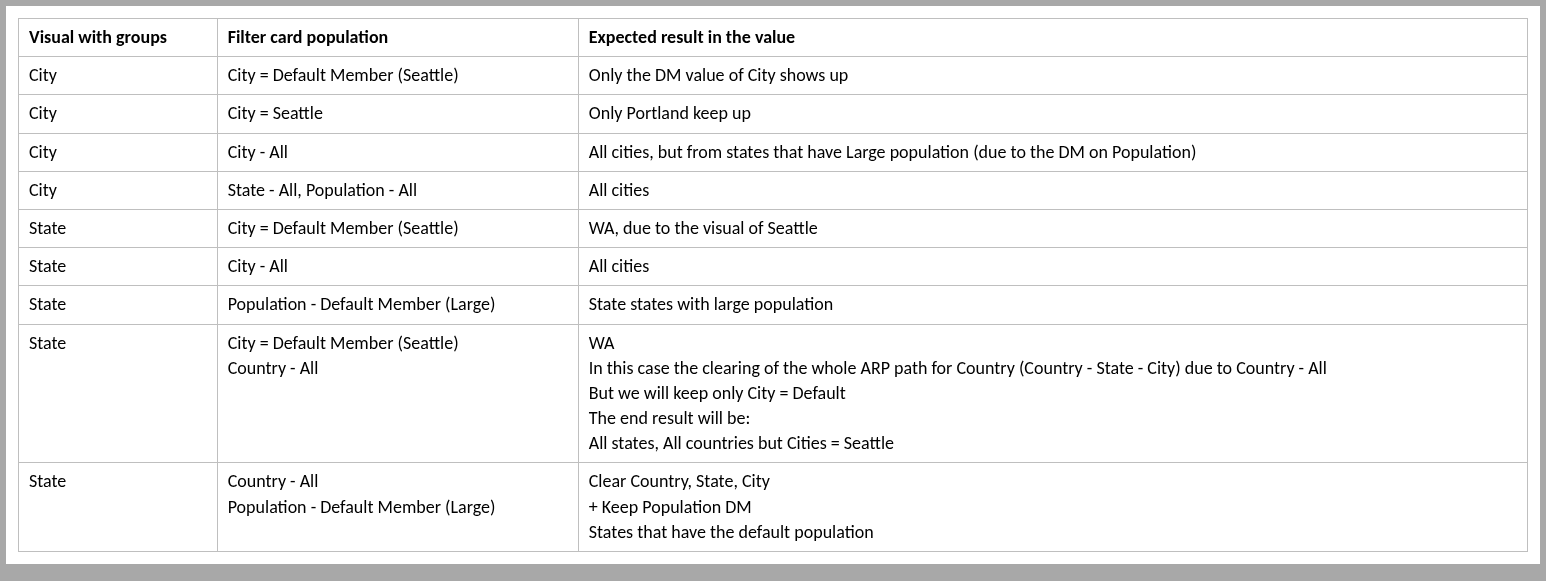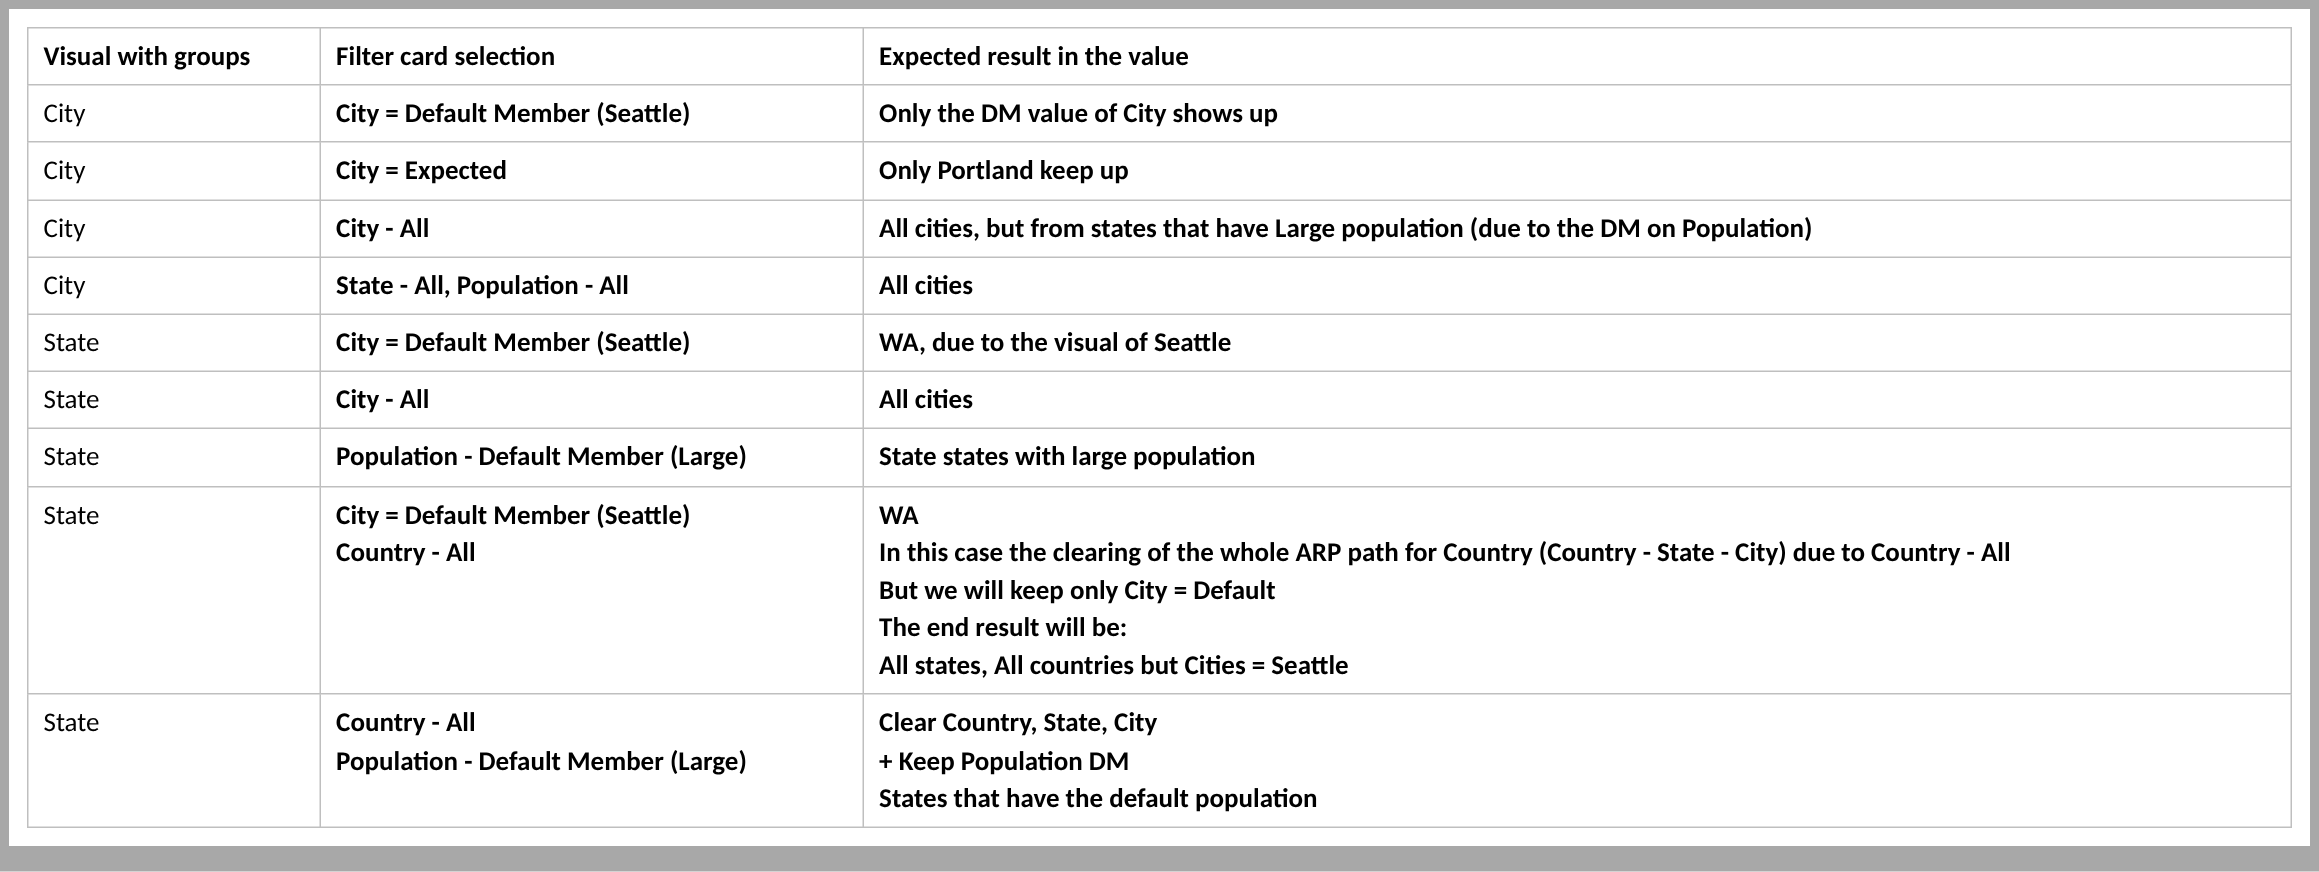--- a/index.html
+++ b/index.html
@@ -32,44 +32,43 @@
       vertical-align: top;
       line-height: 1.4;
     }
     th {
       font-weight: bold;
       background: #fff;
       margin-left: 17px;
     }
     .ml {
       white-space: pre-line;
-      font-weight: bold;
     }
   </style>
 </head>
 <body>
 
 <div class="frame">
   <table>
     <thead>
       <tr>
         <th>Visual with groups</th>
-        <th>Filter card selection</th>
+        <th>Filter card population</th>
         <th>Expected result in the value</th>
       </tr>
     </thead>
     <tbody>
       <tr>
         <td>City</td>
         <td class="ml">City = Default Member (Seattle)</td>
         <td class="ml">Only the DM value of City shows up</td>
       </tr>
       <tr>
         <td>City</td>
-        <td class="ml">City = Expected</td>
+        <td class="ml">City = Seattle</td>
         <td class="ml">Only Portland keep up</td>
       </tr>
       <tr>
         <td>City</td>
         <td class="ml">City - All</td>
         <td class="ml">All cities, but from states that have Large population (due to the DM on Population)</td>
       </tr>
       <tr>
         <td>City</td>
         <td class="ml">State - All, Population - All</td>

